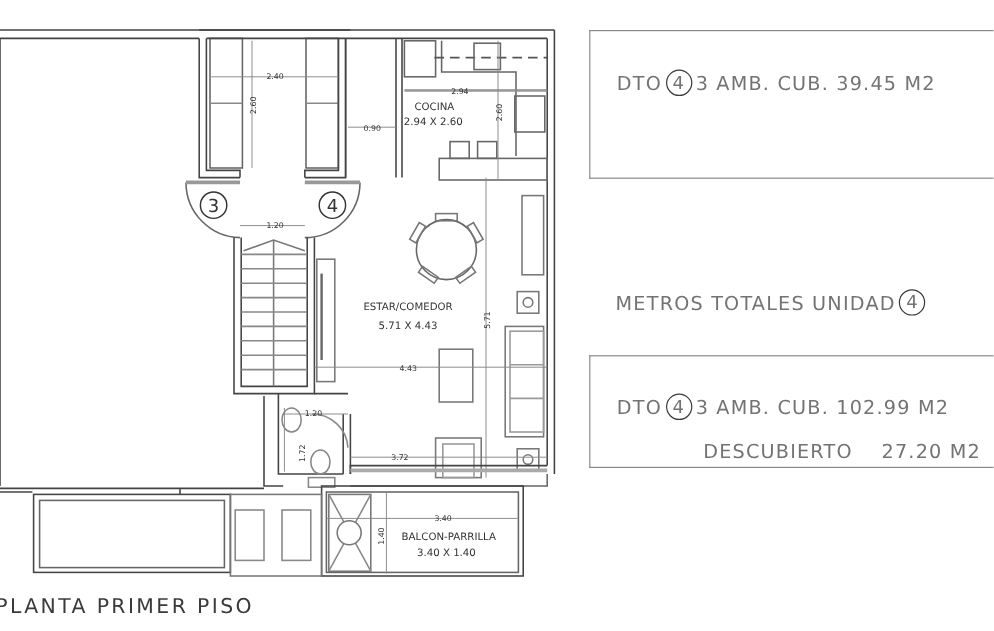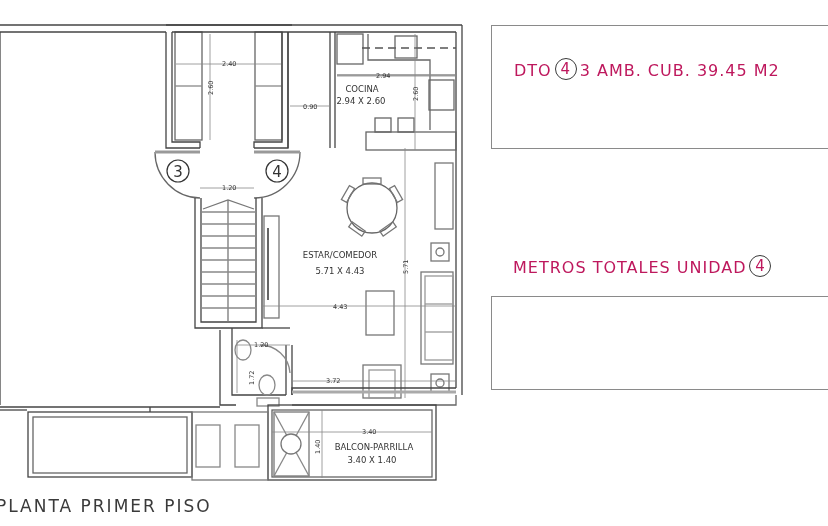--- a/index.html
+++ b/index.html
@@ -1,19 +1,19 @@
 <!DOCTYPE html>
 <html><head>
 <meta charset="utf-8">
 <style>
   html, body { margin:0; padding:0; background:#ffffff; }
   body { width:828px; height:526px; position:relative; overflow:hidden; font-family:"DejaVu Sans", sans-serif; color:#333; }
   #plan { position:absolute; left:0; top:0; }
   .box { position:absolute; border:1.5px solid #8a8a8a; border-right:none; background:#fff; }
-  .box-line { position:absolute; font-size:16px; letter-spacing:1px; color:#be185d; white-space:nowrap; }
+  .box-line { position:absolute; font-size:16px; letter-spacing:1px; color:#737373; white-space:nowrap; }
   .circ { display:inline-block; width:20px; height:20px; border:1.3px solid #3a3a3a; border-radius:50%; text-align:center; line-height:20px; font-size:15px; margin:0 3px; vertical-align:middle; position:relative; top:-2px; }
   .caption { position:absolute; font-size:17px; letter-spacing:2px; color:#3a3a3a; white-space:nowrap; }
   svg text { font-family:"DejaVu Sans", sans-serif; fill:#333; }
 </style>
 </head>
 <body>
 
 <svg id="plan" width="828" height="526" viewBox="0 0 828 526">
   <g stroke="#444" fill="none" stroke-width="1.3">
 
@@ -188,18 +188,24 @@
 </svg>
 
 <div class="caption" style="left:-4px; top:496px;">PLANTA PRIMER PISO</div>
 
 <div class="box" style="left:491px; top:25px; width:340px; height:122px;">
   <div class="box-line" style="left:22px; top:34px;">
     <span>DTO</span><span class="circ">4</span><span>3 AMB. CUB. 39.45 M2</span>
   </div>
 </div>
 
-<div class="box-line" style="left:513px; top:257px;">
+<div class="box-line" style="left:513px; top:243px;">
   <span>METROS TOTALES UNIDAD</span><span class="circ">4</span>
 </div>
 
 <div class="box" style="left:491px; top:296px; width:340px; height:92px;">
+  <div class="box-line" style="left:22px; top:33px;">
+    <span>DTO</span><span class="circ">4</span><span>3 AMB. CUB. 102.99 M2</span>
+  </div>
+  <div class="box-line" style="left:94px; top:70px;">
+    <span>DESCUBIERTO</span><span style="display:inline-block;width:24px"></span><span>27.20 M2</span>
+  </div>
 </div>
 
 </body></html>

